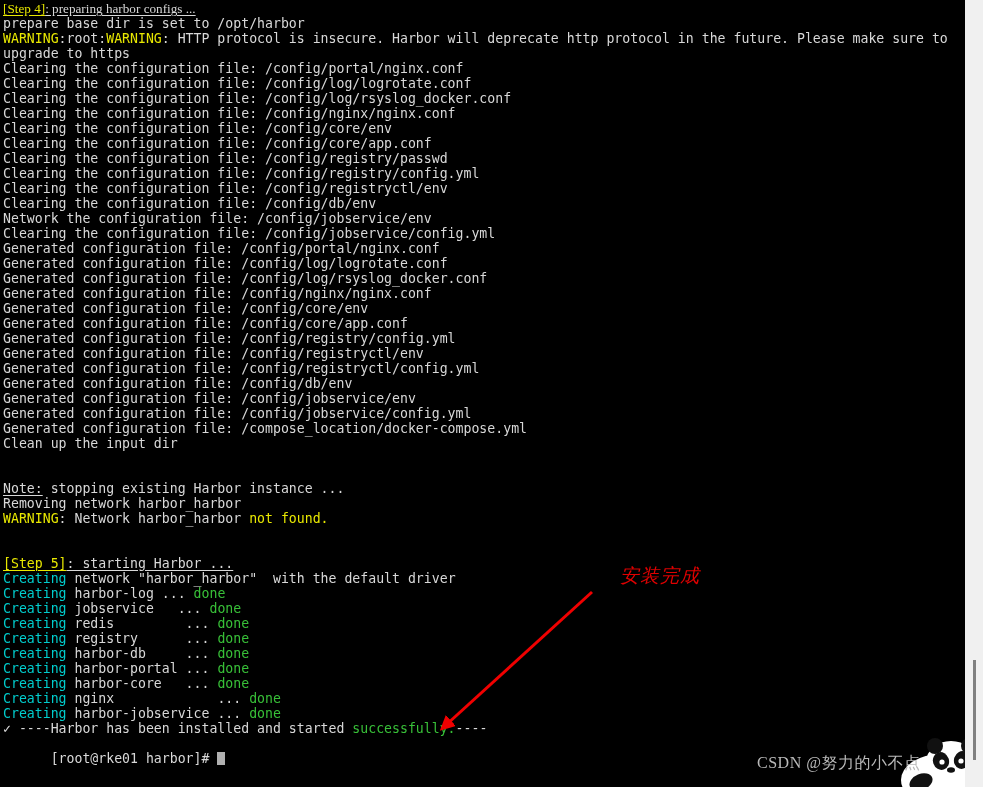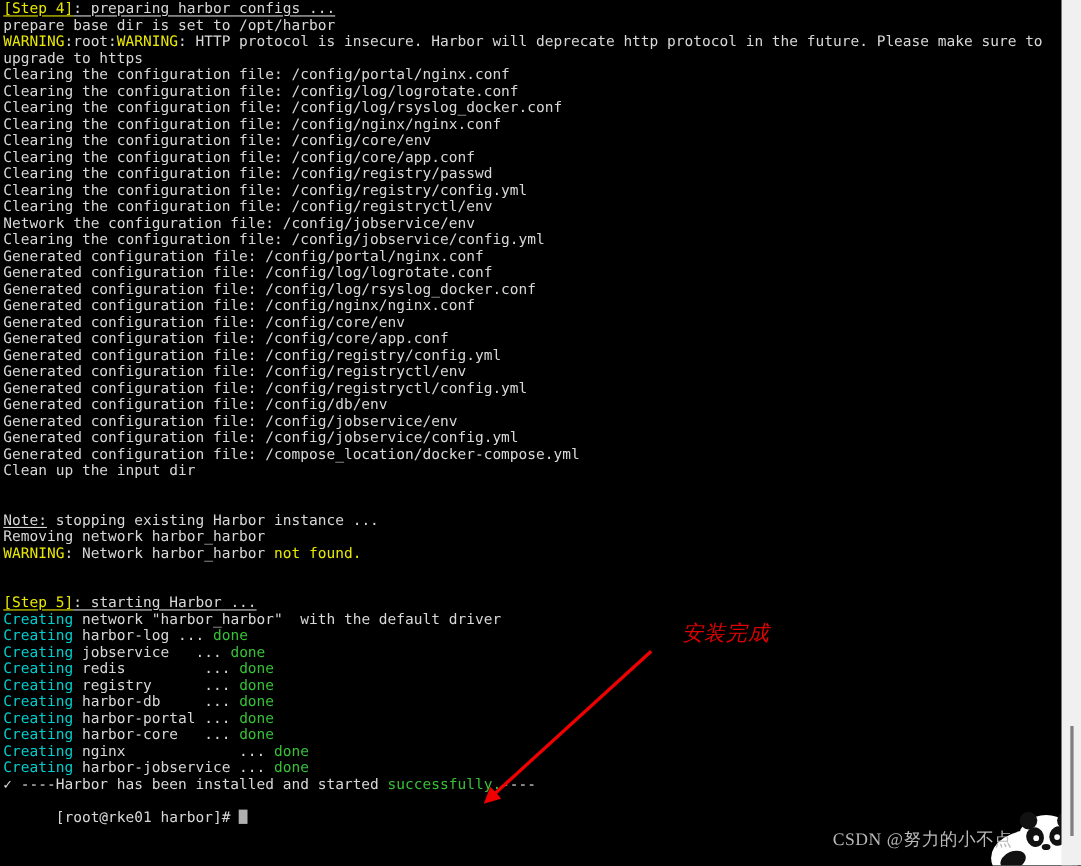--- a/index.html
+++ b/index.html
@@ -57,21 +57,21 @@
 
   .line {
     height: 15px;
     line-height: 15px;
     font-size: 13.2px;
     white-space: pre;
     color: #d8d8d8;
     letter-spacing: 0px;
     padding-left: 3px;
   }
-  .line:first-child { margin-top: 1px; }
+  .line:first-child { margin-top: 1px; font-family: Liberation Serif, serif; }
 
   .seg { white-space: pre; }
 
   .c-white   { color: #d8d8d8; }
   .c-yellow  { color: #e8e800; }
   .c-cyan    { color: #00cdcd; }
   .c-green   { color: #38c038; }
   .c-under   { text-decoration: underline; text-underline-offset: 2px; }
 
   
@@ -142,20 +142,21 @@
         <div class="line"><span class="seg c-white">upgrade to https</span></div>
         <div class="line"><span class="seg c-white">Clearing the configuration file: /config/portal/nginx.conf</span></div>
         <div class="line"><span class="seg c-white">Clearing the configuration file: /config/log/logrotate.conf</span></div>
         <div class="line"><span class="seg c-white">Clearing the configuration file: /config/log/rsyslog_docker.conf</span></div>
         <div class="line"><span class="seg c-white">Clearing the configuration file: /config/nginx/nginx.conf</span></div>
         <div class="line"><span class="seg c-white">Clearing the configuration file: /config/core/env</span></div>
         <div class="line"><span class="seg c-white">Clearing the configuration file: /config/core/app.conf</span></div>
         <div class="line"><span class="seg c-white">Clearing the configuration file: /config/registry/passwd</span></div>
         <div class="line"><span class="seg c-white">Clearing the configuration file: /config/registry/config.yml</span></div>
         <div class="line"><span class="seg c-white">Clearing the configuration file: /config/registryctl/env</span></div>
+        <div class="line"><span class="seg c-white">Clearing the configuration file: /config/db/env</span></div>
         <div class="line"><span class="seg c-white">Network the configuration file: /config/jobservice/env</span></div>
         <div class="line"><span class="seg c-white">Clearing the configuration file: /config/jobservice/config.yml</span></div>
         <div class="line"><span class="seg c-white">Generated configuration file: /config/portal/nginx.conf</span></div>
         <div class="line"><span class="seg c-white">Generated configuration file: /config/log/logrotate.conf</span></div>
         <div class="line"><span class="seg c-white">Generated configuration file: /config/log/rsyslog_docker.conf</span></div>
         <div class="line"><span class="seg c-white">Generated configuration file: /config/nginx/nginx.conf</span></div>
         <div class="line"><span class="seg c-white">Generated configuration file: /config/core/env</span></div>
         <div class="line"><span class="seg c-white">Generated configuration file: /config/core/app.conf</span></div>
         <div class="line"><span class="seg c-white">Generated configuration file: /config/registry/config.yml</span></div>
         <div class="line"><span class="seg c-white">Generated configuration file: /config/registryctl/env</span></div>

